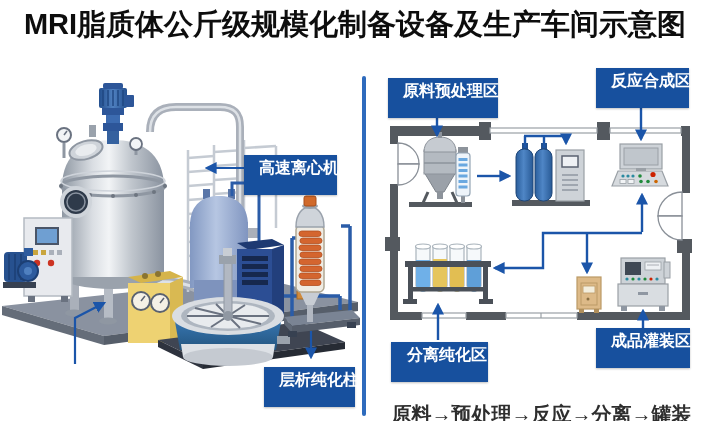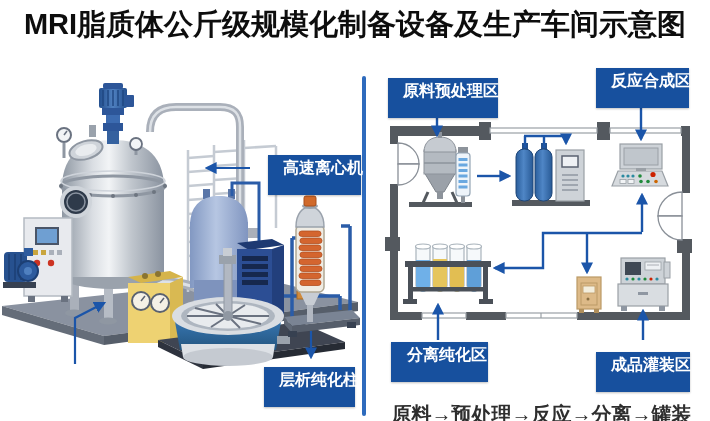--- a/index.html
+++ b/index.html
@@ -453,23 +453,23 @@
       <path d="M477,176 H509" marker-end="url(#ahR)"></path>
       <path d="M525,148 V136 M544,148 V136 M524,136 H566 V143" marker-end="url(#ahR)"></path>
       <path d="M642,232 V195" marker-end="url(#ahR)"></path>
       <path d="M642,233 H543 V268 H495" marker-end="url(#ahR)"></path>
       <path d="M587,233 V272" marker-end="url(#ahR)"></path>
       <path d="M438,340 V305" marker-end="url(#ahR)"></path>
       <path d="M643,340 V311" marker-end="url(#ahR)"></path>
     </g>
   </svg>
 
-  <div class="tag" style="left:268px;top:155px;width:93px">高速离心机</div>
+  <div class="tag" style="left:244px;top:155px;width:93px">高速离心机</div>
   <div class="tag" style="left:264px;top:367px;width:91px">层析纯化柱</div>
 
   <div class="tag" style="left:388px;top:78px;width:110px">原料预处理区</div>
   <div class="tag" style="left:596px;top:68px;width:93px">反应合成区</div>
   <div class="tag" style="left:391px;top:342px;width:97px">分离纯化区</div>
-  <div class="tag" style="left:596px;top:352px;width:94px">成品灌装区</div>
+  <div class="tag" style="left:596px;top:328px;width:94px">成品灌装区</div>
 
   <div class="flowtext">原料→预处理→反应→分离→罐装</div>
 
 </div>
 
 </body></html>

